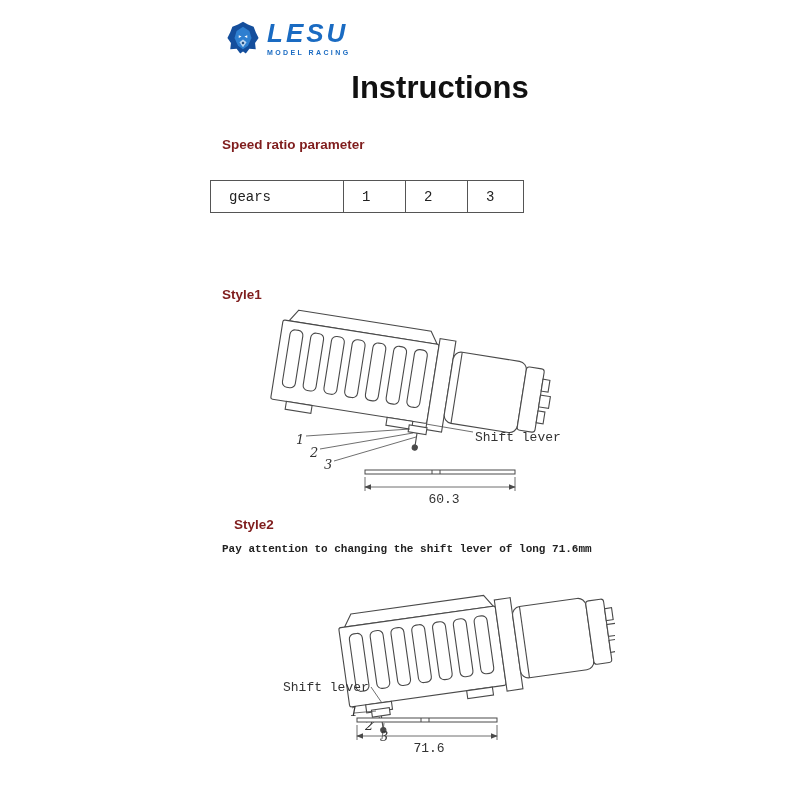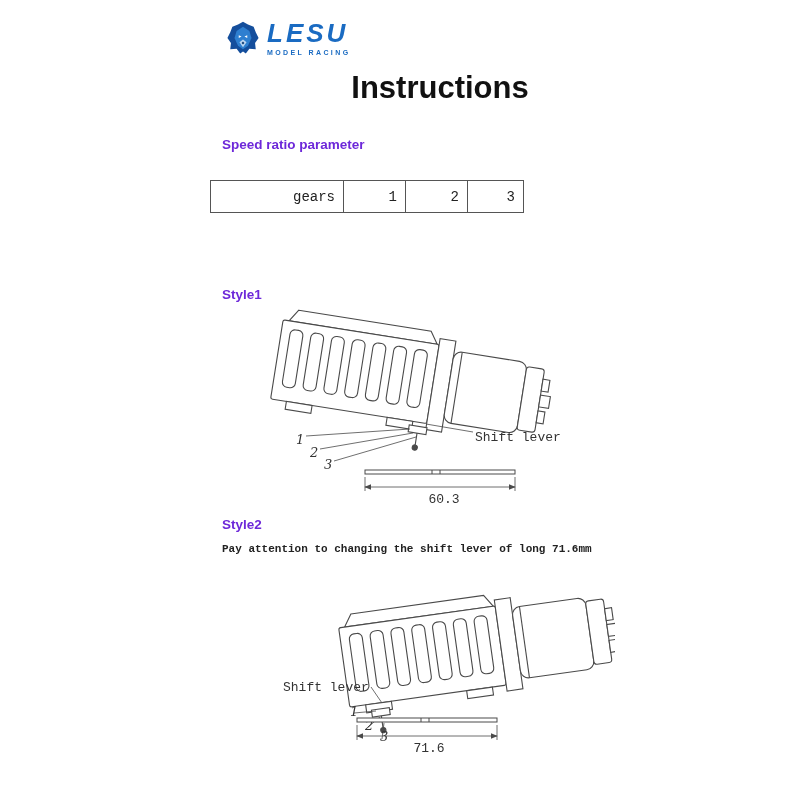--- a/index.html
+++ b/index.html
@@ -8,30 +8,30 @@
   .page { position:absolute; inset:0; background:#ffffff; }
   .abs { position:absolute; }
 
   
   .logo { left:226px; top:20px; display:flex; gap:7px; align-items:flex-start; }
   .brand-name { font-size:26px; font-weight:800; font-style:italic; color:#1a6bc2; letter-spacing:3px; line-height:1; }
   .brand-sub { font-size:7px; font-weight:bold; color:#1a6bc2; letter-spacing:2.4px; margin-top:3px; }
 
   .title { left:80px; top:70px; width:720px; text-align:center; font-size:31px; font-weight:bold; color:#111; }
 
-  .h2 { font-size:13.5px; font-weight:bold; color:#6d28d9; }
+  .h2 { font-size:13.5px; font-weight:bold; color:#7f1d1d; }
   .h2.speed  { left:222px; top:137px; }
   .h2.style1 { left:222px; top:257px;margin-top:30px; }
-  .h2.style2 { left:222px; top:517px; }
+  .h2.style2 { left:234px; top:517px; }
 
   .note { left:222px; top:543px; font-family:"Liberation Mono", monospace; font-weight:bold; font-size:11px; color:#222; }
 
   table.ratio { left:210px; top:180px; position:absolute; border-collapse:collapse;
                 font-family:"Liberation Mono", monospace; font-size:14px; color:#222; }
-  table.ratio td { border:1px solid #555; text-align:right; height:32px; padding:0 8px; }
+  table.ratio td { border:1px solid #555; text-align:left; height:32px; padding:0 18px; }
   col.c0 { width:133px; } col.c1 { width:62px; } col.c2 { width:62px; } col.c3 { width:56px; }
 
   svg text.mono-t { font-family:"Liberation Mono", monospace; font-size:13px; fill:#333; }
   svg text.dim    { font-family:"Liberation Mono", monospace; font-size:13px; fill:#333; }
   svg text.num    { font-family:"DejaVu Serif", serif; font-style:italic; font-size:13px; fill:#333; }
 </style>
 </head>
 <body>
 
 <div class="page">

